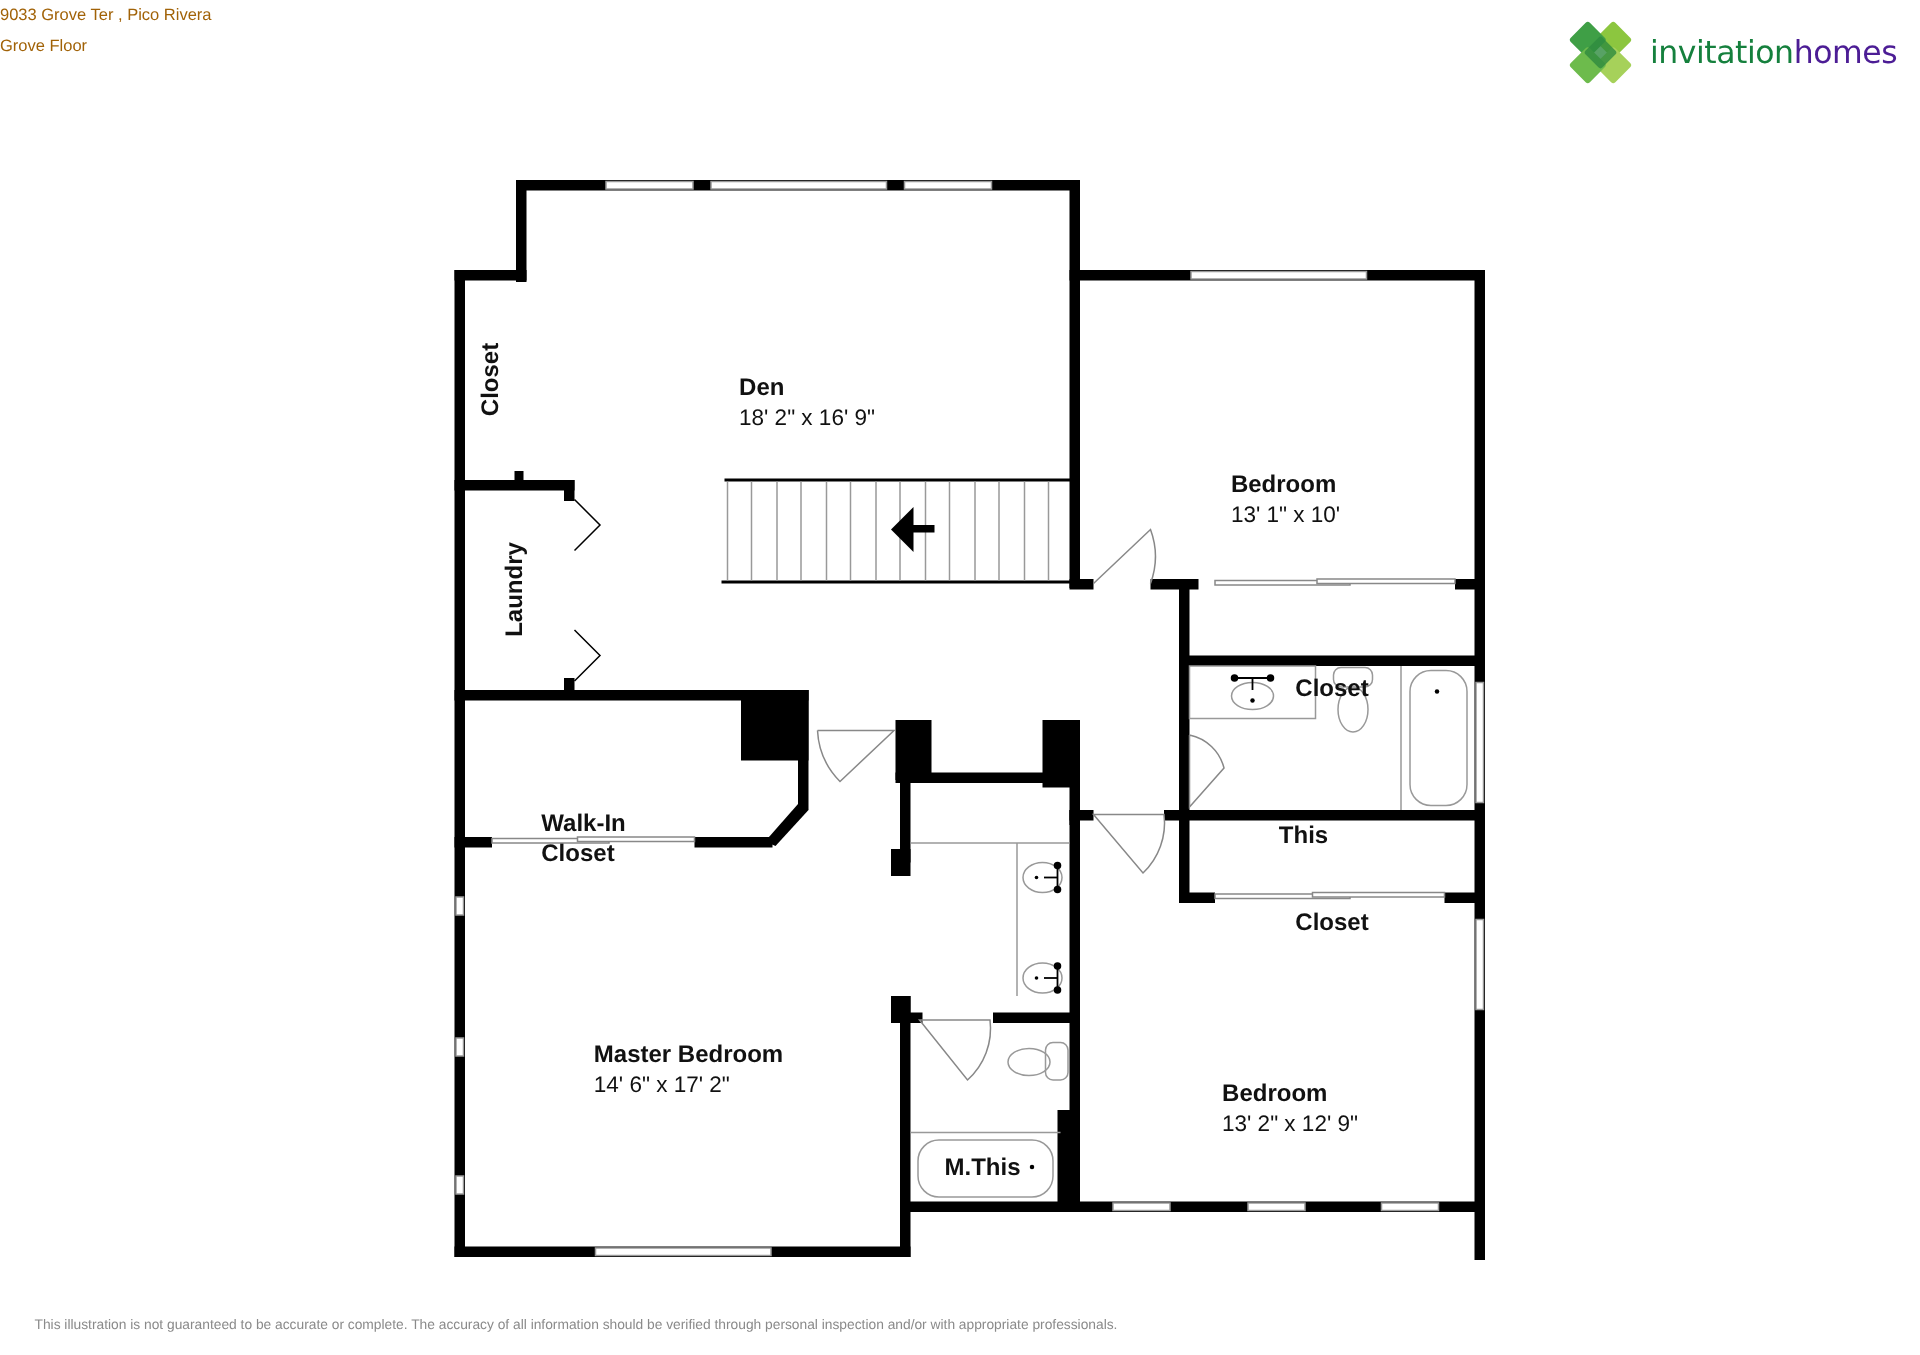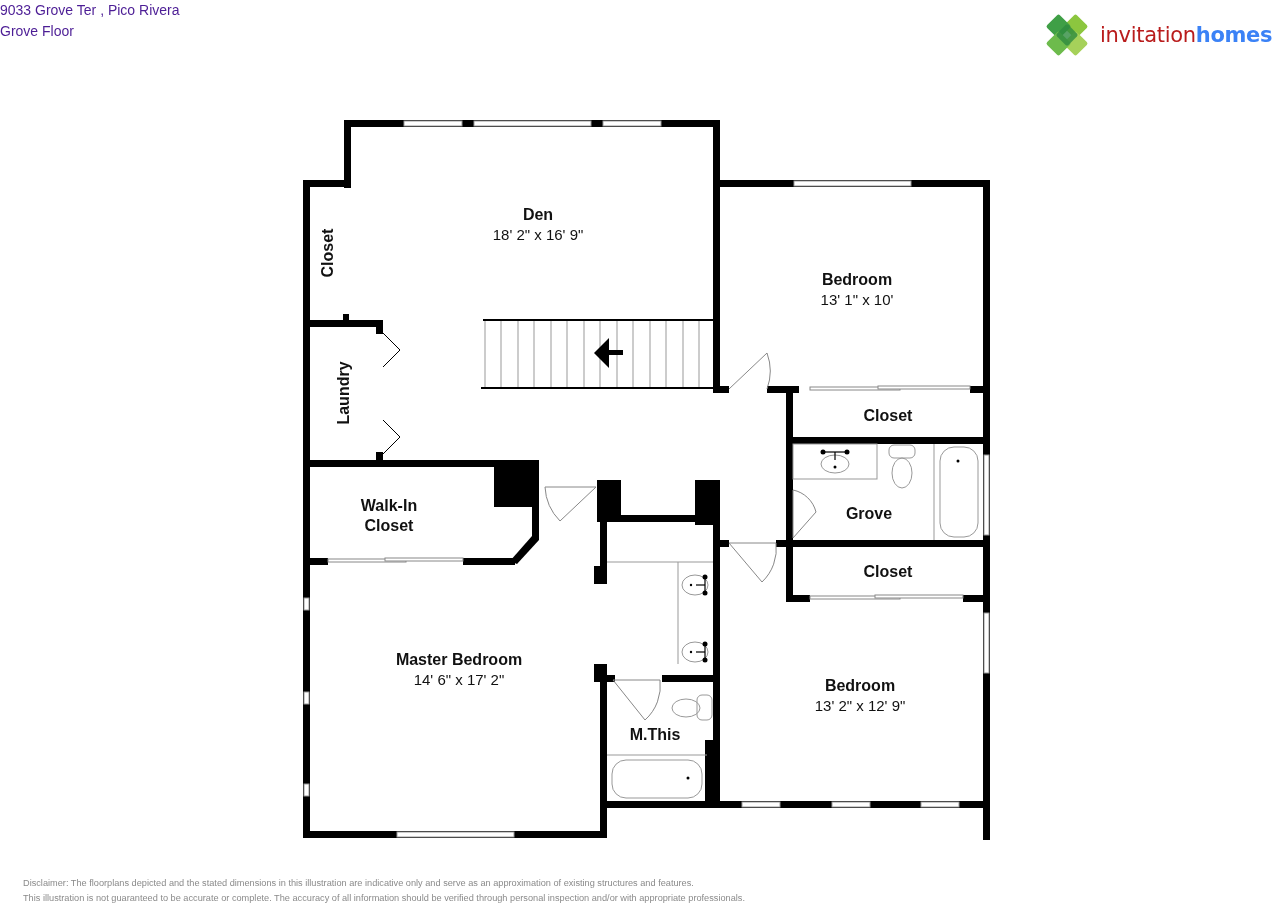--- a/index.html
+++ b/index.html
@@ -1,26 +1,26 @@
 <!DOCTYPE html>
 <html><head>
 <meta charset="utf-8">
 <style>
   html, body { margin: 0; padding: 0; background: #ffffff; }
   body { width: 1280px; height: 903px; position: relative; overflow: hidden; font-family: "Liberation Sans", sans-serif; }
-  .header { position: absolute; left: 0; top: 0; font-size: 14px; color: #4c1d95; line-height: 21px; }
+  .header { position: absolute; left: 0; top: 0; font-size: 11px; color: #a16207; line-height: 21px; }
   .header div { white-space: nowrap; }
   .logo { position: absolute; left: 1044px; top: 12px; display: flex; align-items: center; }
   .logo-text { font-family: "DejaVu Sans", sans-serif; font-size: 21px; letter-spacing: -0.3px; margin-left: 10px; font-weight: bold; }
-  .logo-text .w1 { color: #b91c1c; font-weight: normal; }
-  .logo-text .w2 { color: #3b82f6; font-weight: bold; }
+  .logo-text .w1 { color: #15803d; font-weight: normal; }
+  .logo-text .w2 { color: #4c1d95; font-weight: normal; }
   .disclaimer { position: absolute; left: 23px; top: 876px; font-size: 9.2px; color: #8a8a8a; line-height: 15px; }
   .disclaimer div { white-space: nowrap; }
   svg.plan { position: absolute; left: 0; top: 0; }
-  .room-label { position: absolute; text-align: center; transform: translateX(-50%); white-space: nowrap; color: #111; }
+  .room-label { position: absolute; transform: translateX(-50%); white-space: nowrap; color: #111; margin-top: 44px; }
   .room-name { font-weight: bold; font-size: 16px; line-height: 20px; }
   .room-dim { font-size: 15px; line-height: 19px; }
   .vlabel { position: absolute; transform-origin: center; transform: translate(-50%,-50%) rotate(-90deg); font-weight: bold; font-size: 16px; white-space: nowrap; color:#111; }
 </style>
 </head>
 <body>
 
 <div class="header">
   <div>9033 Grove Ter , Pico Rivera</div>
   <div>Grove Floor</div>
@@ -214,21 +214,21 @@
   <div class="room-dim">18' 2" x 16' 9"</div>
 </div>
 <div class="room-label" style="left:857px; top:270px;">
   <div class="room-name">Bedroom</div>
   <div class="room-dim">13' 1" x 10'</div>
 </div>
 <div class="room-label" style="left:888px; top:406px;">
   <div class="room-name">Closet</div>
 </div>
 <div class="room-label" style="left:869px; top:504px;">
-  <div class="room-name">Grove</div>
+  <div class="room-name">This</div>
 </div>
 <div class="room-label" style="left:888px; top:562px;">
   <div class="room-name">Closet</div>
 </div>
 <div class="room-label" style="left:860px; top:676px;">
   <div class="room-name">Bedroom</div>
   <div class="room-dim">13' 2" x 12' 9"</div>
 </div>
 <div class="vlabel" style="left:328px; top:253px;">Closet</div>
 <div class="vlabel" style="left:344px; top:393px;">Laundry</div>
@@ -238,15 +238,14 @@
 </div>
 <div class="room-label" style="left:459px; top:650px;">
   <div class="room-name">Master Bedroom</div>
   <div class="room-dim">14' 6" x 17' 2"</div>
 </div>
 <div class="room-label" style="left:655px; top:725px;">
   <div class="room-name">M.This</div>
 </div>
 
 <div class="disclaimer">
-  <div>Disclaimer: The floorplans depicted and the stated dimensions in this illustration are indicative only and serve as an approximation of existing structures and features.</div>
   <div>This illustration is not guaranteed to be accurate or complete. The accuracy of all information should be verified through personal inspection and/or with appropriate professionals.</div>
 </div>
 
 </body></html>

